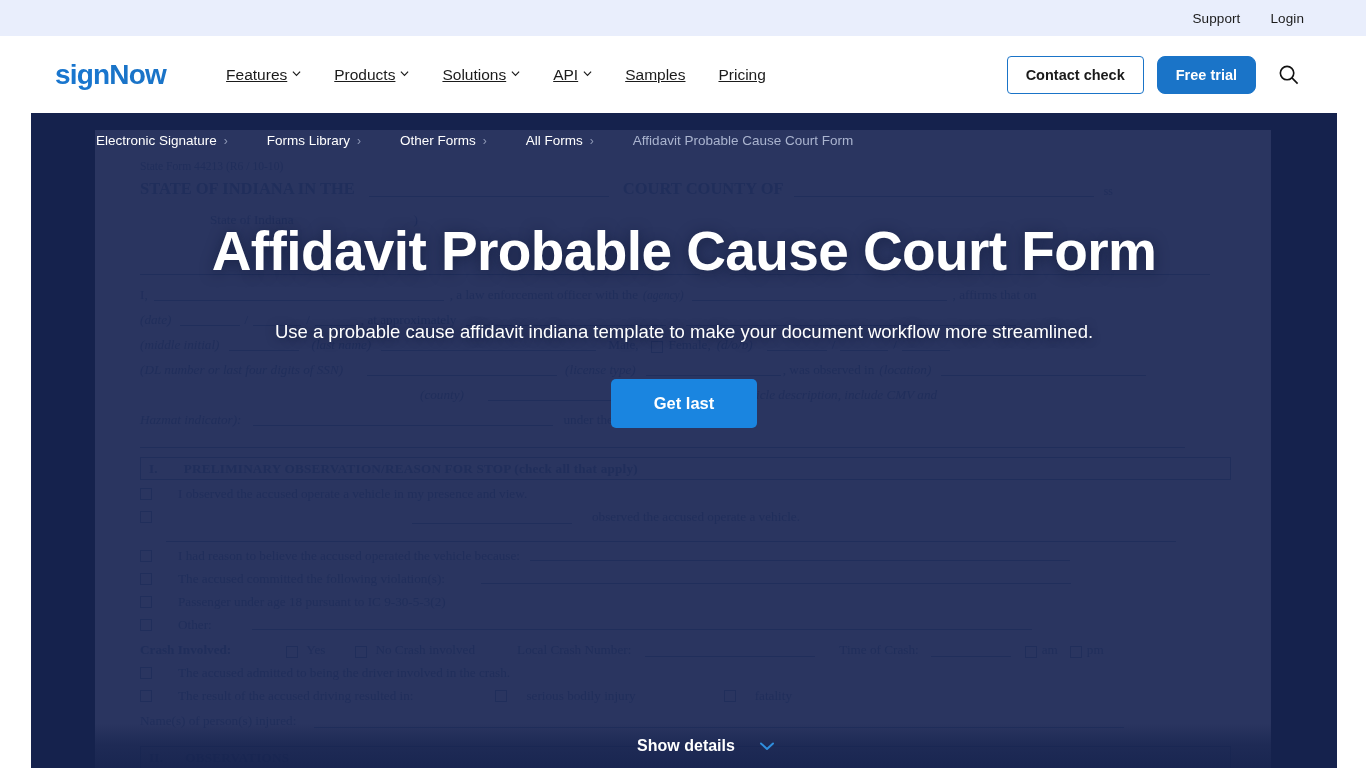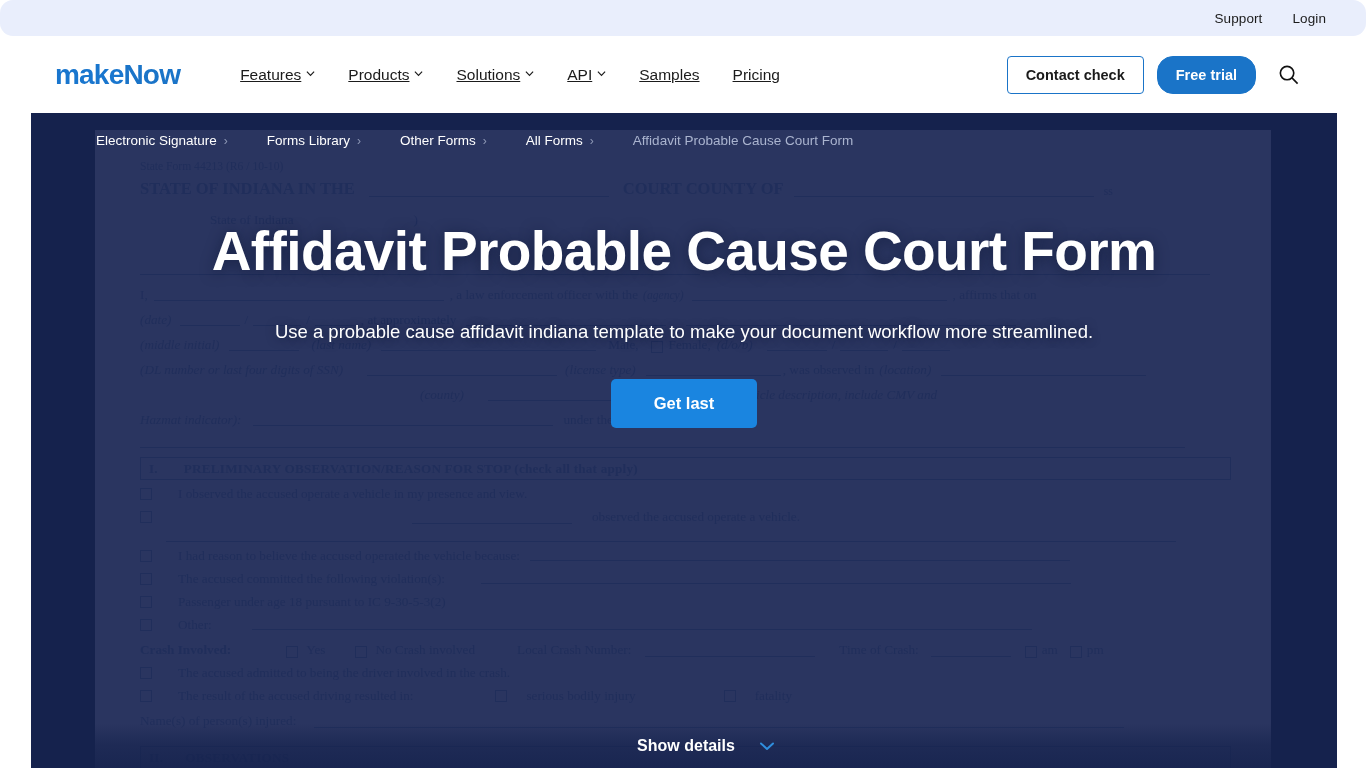--- a/index.html
+++ b/index.html
@@ -11,23 +11,22 @@
     -webkit-font-smoothing: antialiased;
   }
 
   
   .utility-bar {
     height: 36px;
     background: #e9eefc;
     display: flex;
     align-items: center;
     justify-content: flex-end;
-    padding-right: 40px;
+    padding-right: 62px;
     gap: 30px;
-    border-radius: 13px;
   }
   .utility-link {
     font-size: 13.5px;
     color: #1b1b1b;
     text-decoration: none;
     letter-spacing: .1px;
   }
 
   
   .main-header {
@@ -82,21 +81,21 @@
     color: #1b1b1b;
     font-weight: bold;
     font-size: 14.5px;
     padding: 10px 18px;
     cursor: pointer;
     font-family: inherit;
     white-space: nowrap;
   }
   .btn-primary {
     border: 1.6px solid #1a74c8;
-    border-radius: 16px;
+    border-radius: 8px;
     background: #1a74c8;
     color: #fff;
     font-weight: bold;
     font-size: 14.5px;
     padding: 10px 18px;
     cursor: pointer;
     font-family: inherit;
     white-space: nowrap;
   }
   .search-btn {
@@ -236,21 +235,21 @@
 </head>
 <body>
 
 <div class="utility-bar">
   <a class="utility-link" href="#">Support</a>
   <a class="utility-link" href="#">Login</a>
 </div>
 
 <header class="main-header">
   <div class="logo">
-    <span>make</span><span class="n-part">Now</span>
+    <span>sign</span><span class="n-part">Now</span>
   </div>
 
   <nav class="nav">
     <div class="nav-item">
       <span>Features</span>
       <span class="chev">
           <svg width="9" height="9" viewBox="0 0 10 10">
             <path d="M1 3 L5 7 L9 3" fill="none" stroke="#1b1b1b" stroke-width="1.3"></path>
           </svg>
         </span>

